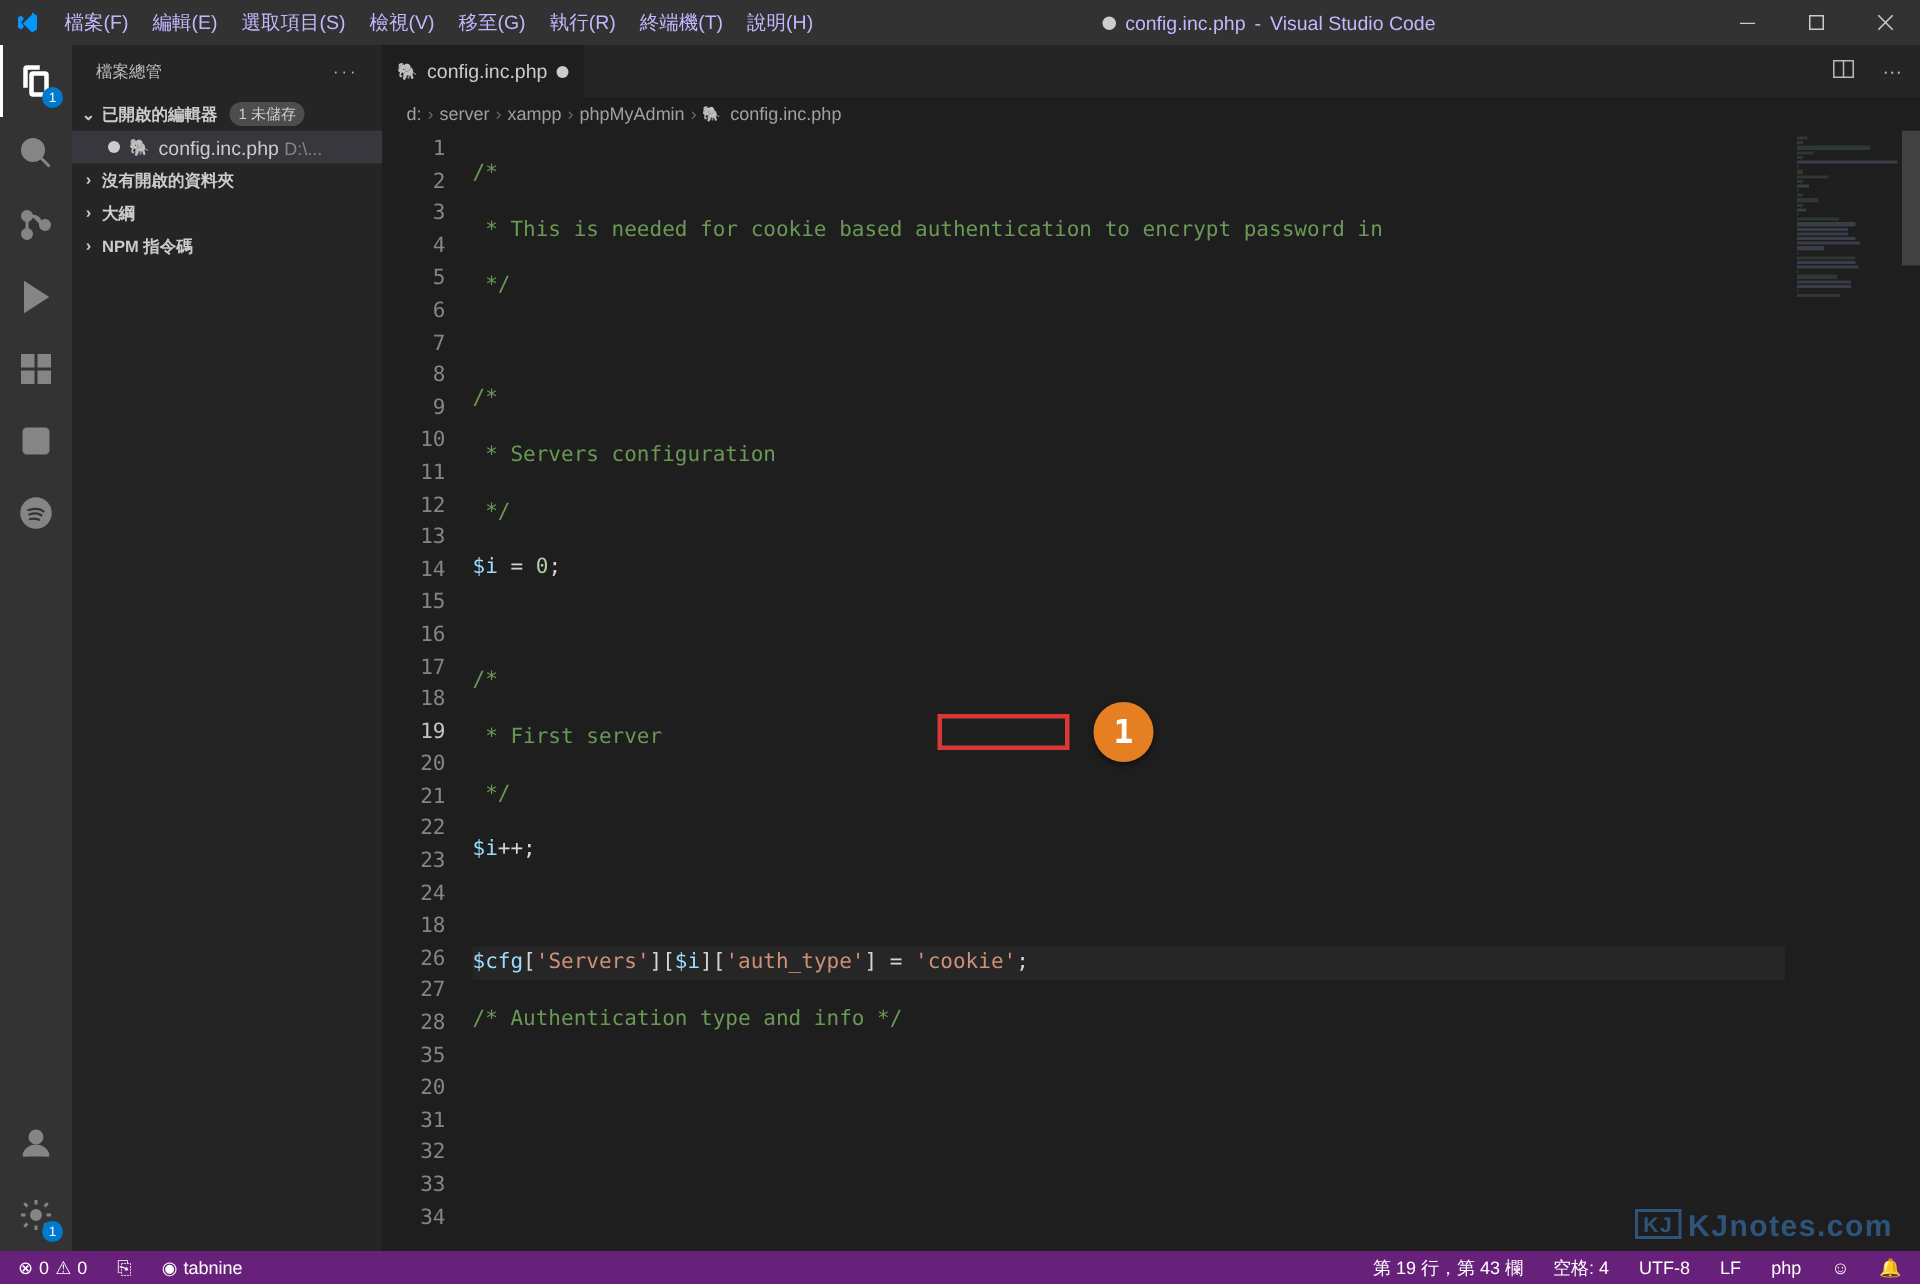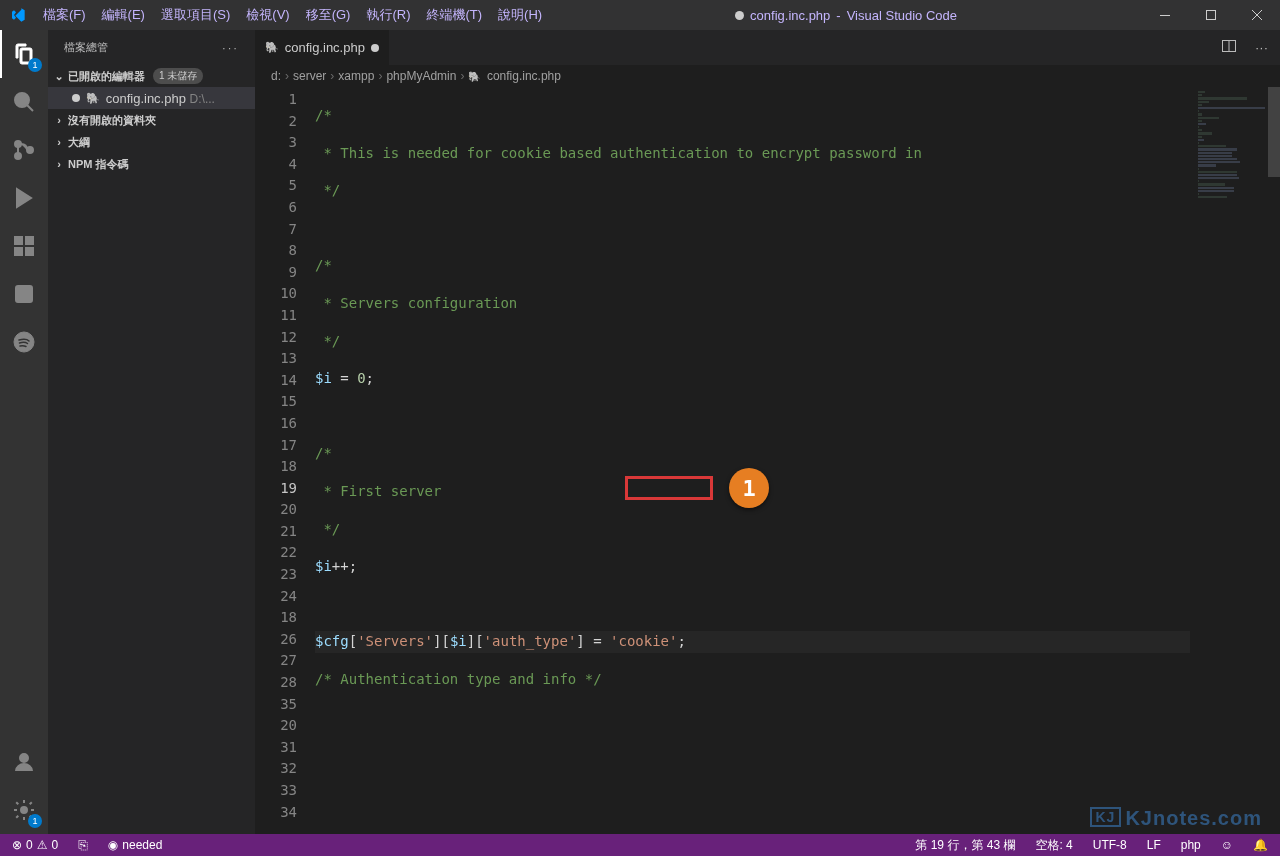--- a/index.html
+++ b/index.html
@@ -370,21 +370,21 @@
     <span>⊗</span>
       <span>0</span>
     <span>⚠</span>
       <span>0</span>
   </div>
   <div class="sb-item2">
       <span>⎘</span>
     </div>
   <div class="sb-item2">
       <span>◉</span>
-      <span>needed</span>
+      <span>tabnine</span>
     </div>
   <div class="spacer2"></div>
   <div class="sb-item2">第 19 行，第 43 欄</div>
   <div class="sb-item2">空格: 4</div>
   <div class="sb-item2">UTF-8</div>
   <div class="sb-item2">LF</div>
   <div class="sb-item2">php</div>
   <div class="sb-item2">
       <span>☺</span>
     </div>

